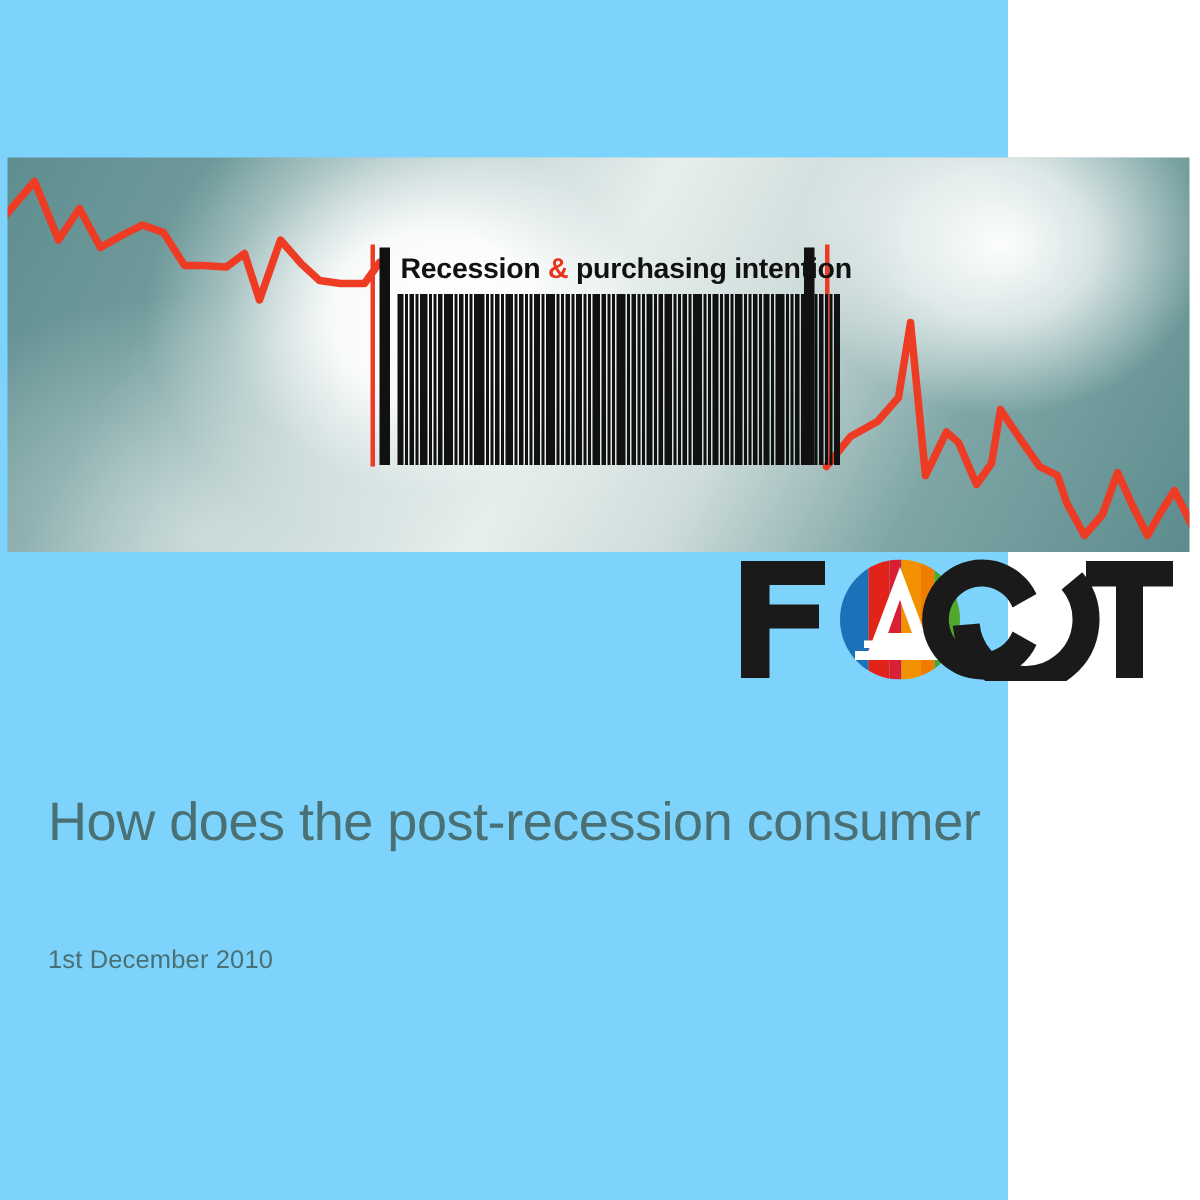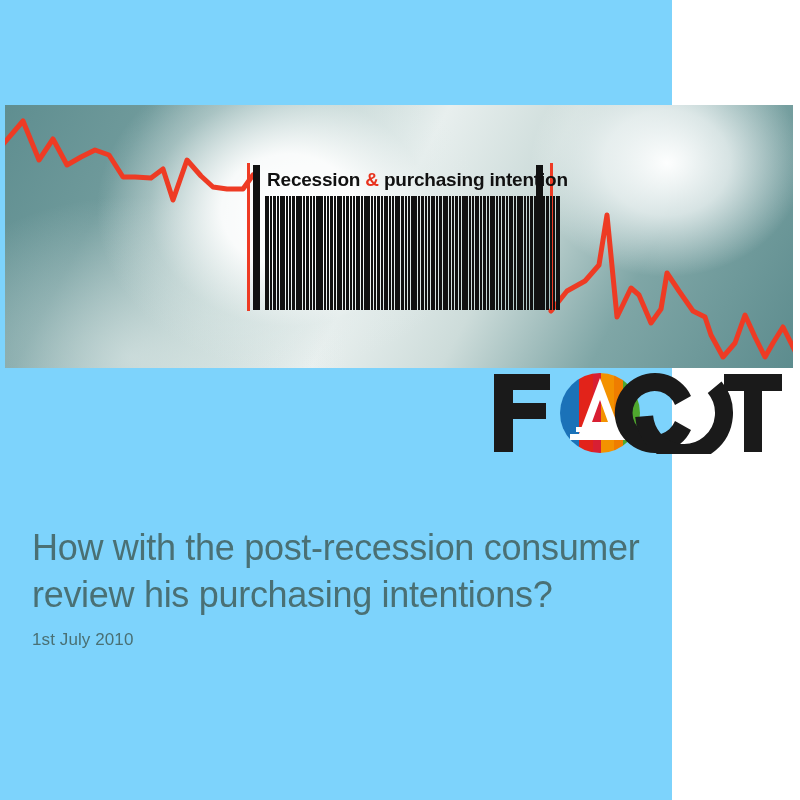--- a/index.html
+++ b/index.html
@@ -288,19 +288,18 @@
 
       <path fill="#1a1a1a" d="M199 24 a40 40 0 1 0 0 34 l-16 -9 a22 22 0 1 1 0 -16 z"></path>
       <circle cx="192" cy="41" r="40" fill="none" stroke="#1a1a1a" stroke-width="18" stroke-dasharray="150 110" transform="rotate(-40 192 41)"></circle>
 
       <path fill="#1a1a1a" d="M232 2 h58 v17 h-20 v61 h-18 v-61 h-20 z"></path>
     </svg>
 
   </div>
 
   <div class="headline">
-    <span class="headline-line">How with the post-recession consumer</span>
-    <span class="headline-line">review his purchasing intentions?</span>
+    <span class="headline-line">How does the post-recession consumer</span>
   </div>
 
-  <div class="subtitle">1st July 2010</div>
+  <div class="subtitle">1st December 2010</div>
 
 </div>
 
 </body></html>

